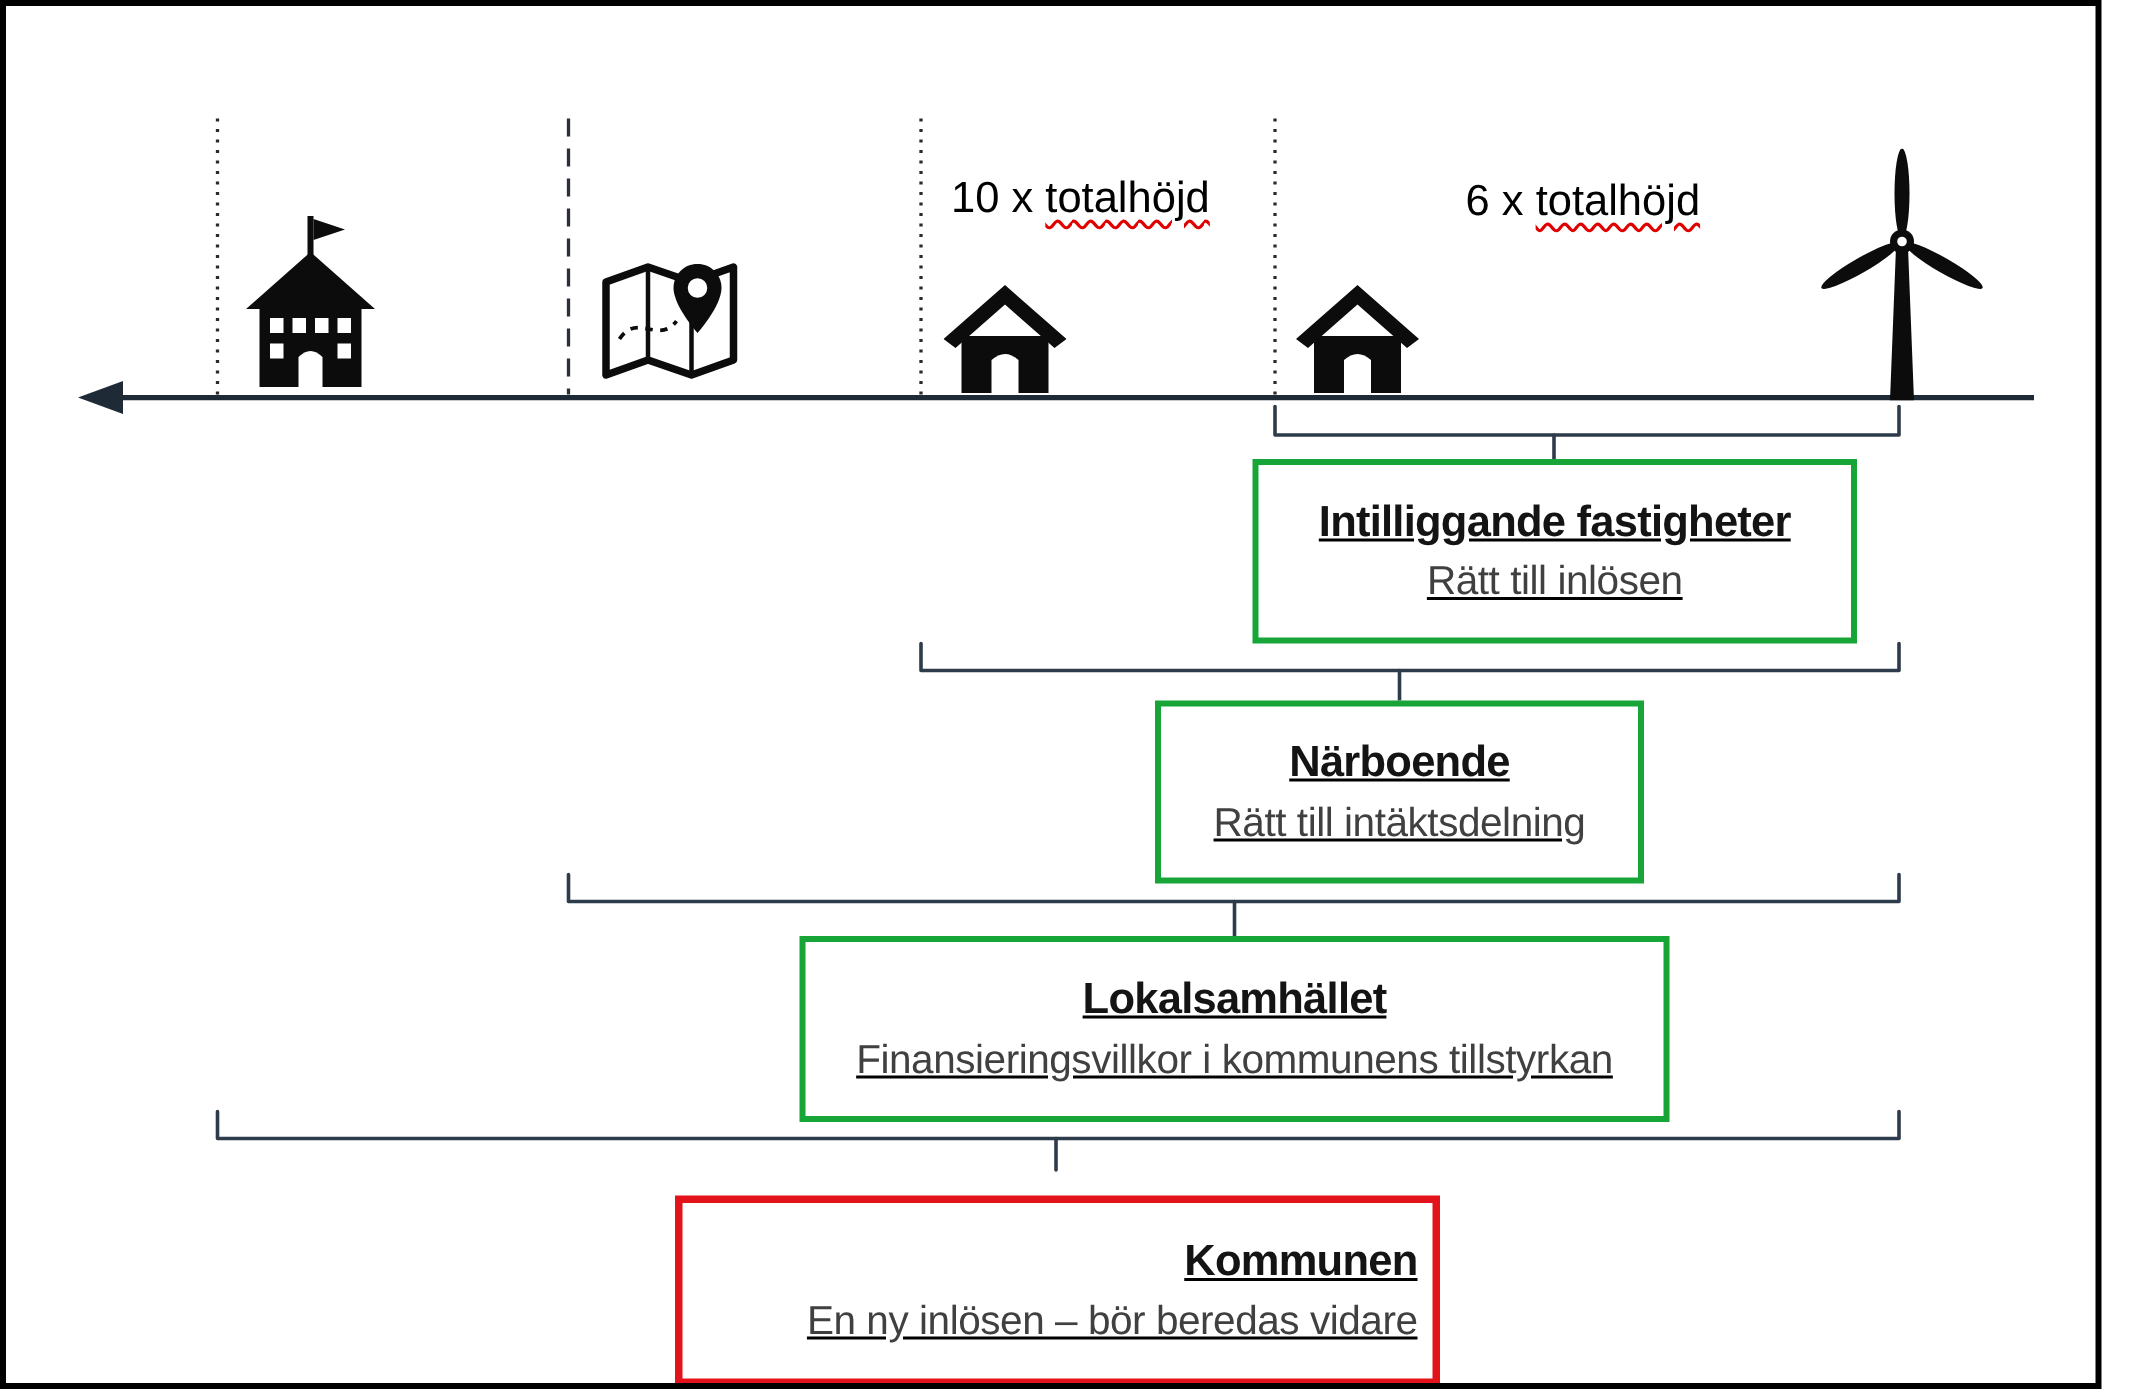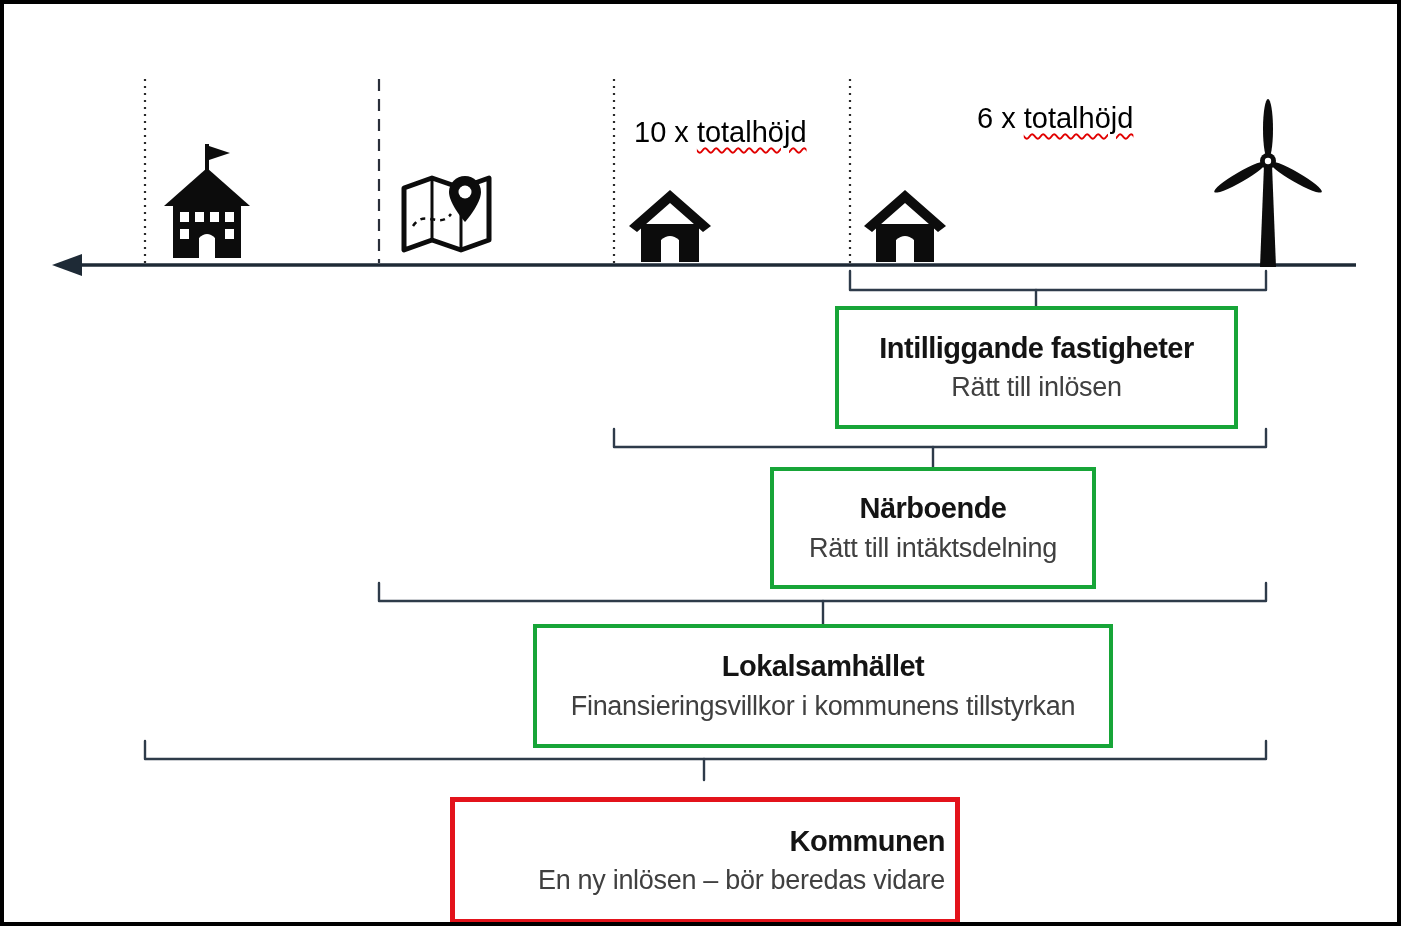--- a/index.html
+++ b/index.html
@@ -43,20 +43,21 @@
   .info-box {
     position: absolute;
     box-sizing: border-box;
     background: #ffffff;
     display: flex;
     flex-direction: column;
     align-items: center;
     justify-content: center;
     text-align: center;
     padding: 16px 10px;
+    text-decoration: underline;
   }
   .info-box.green { border: 4px solid #17a538; }
   .info-box.red   { border: 5px solid #e3131b; }
   .box-title {
     font-weight: 700;
     font-size: 29px;
     letter-spacing: -0.5px;
     color: #141414;
     line-height: 1.25;
   }
@@ -159,21 +160,21 @@
       </g>
       <circle cx="59" cy="62" r="8" fill="#0c0c0c"></circle>
       <circle cx="59" cy="62" r="3.2" fill="#ffffff"></circle>
     </svg>
   </div>
 
   <div class="dist-label" style="left:630px; top:112px;">
     <span>10 x </span><span class="squiggle">totalhöjd</span>
   </div>
 
-  <div class="dist-label" style="left:973px; top:98px;">
+  <div class="dist-label" style="left:973px; top:114px;">
     <span>6 x </span><span class="squiggle">totalhöjd</span>
   </div>
 
   <div class="info-box green" style="left:831px; top:302px; width:403px; height:123px;">
     <div class="box-title">Intilliggande fastigheter</div>
     <div class="box-subtitle">Rätt till inlösen</div>
   </div>
 
   <div class="info-box green" style="left:529px; top:620px; width:580px; height:124px;">
     <div class="box-title">Lokalsamhället</div>

